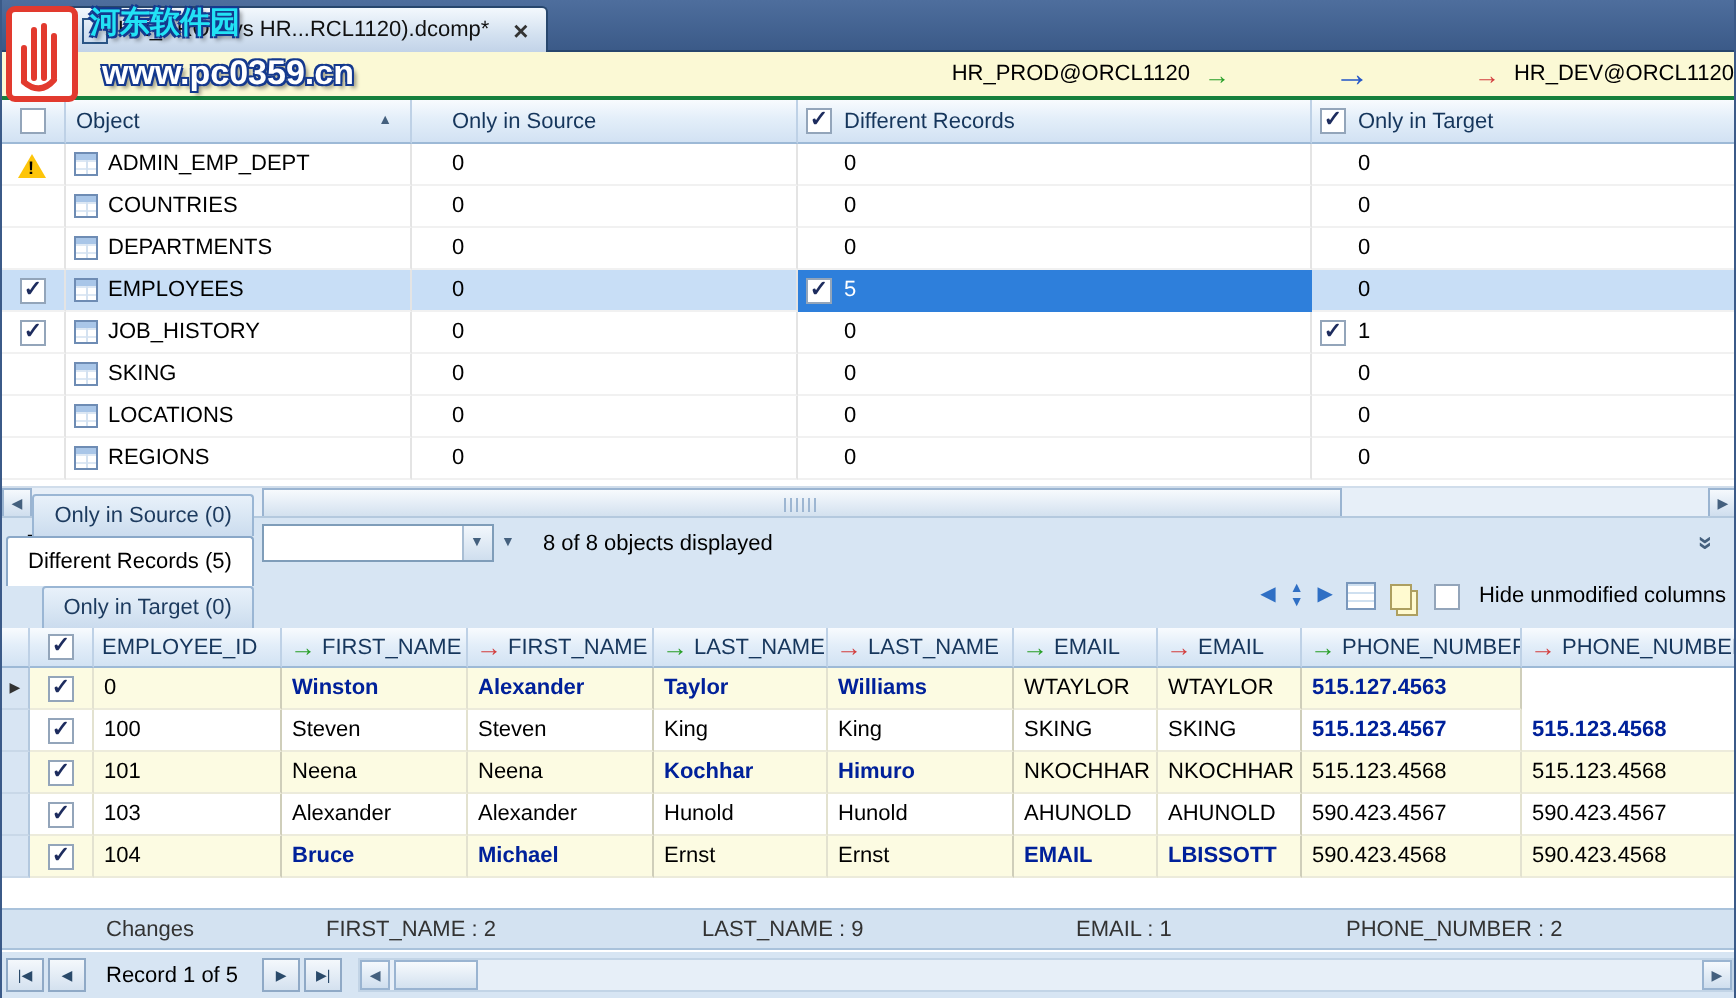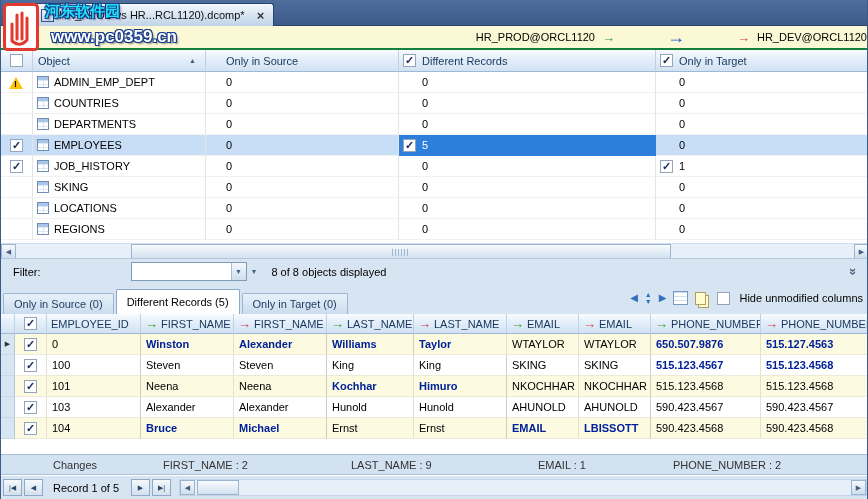--- a/index.html
+++ b/index.html
@@ -84,21 +84,21 @@
 .combo-arrow { position:absolute; right:0; top:0; width:15px; height:17px;
                background:linear-gradient(#f2f7fc,#cfdeee); border-left:1px solid #a9bed4;
                font-size:7px; color:#44607e; display:flex; align-items:center; justify-content:center; }
 .combo-ext { font-size:7px; color:#44607e; margin-left:4px; }
 .filter-status { margin-left:14px; }
 .collapse-chevron { position:absolute; right:12px; top:6px; font-size:13px; font-weight:bold; color:#44607e;
                     transform:rotate(90deg); line-height:1; }
 
 
 .tabstrip { position:absolute; top:284px; left:0; width:868px; height:30px; background:#d7e5f3; }
-.tabs-row { position:absolute; left:2px; bottom:0; display:flex; align-items:flex-end; }
+.tabs-row { position:absolute; left:2px; bottom:0; display:flex; align-items:flex-end;flex-direction:column; }
 .rtab { height:21px; line-height:20px; padding:0 10px; margin-right:2px;
         background:linear-gradient(#e8f1fa,#cbdcee); border:1px solid #9ab6d4; border-bottom:none;
         border-radius:2px 2px 0 0; color:#1c3a5e; white-space:nowrap; }
 .rtab.active { background:#fff; height:25px; line-height:24px; color:#000; border-color:#8aa8c8; position:relative; z-index:2; }
 .strip-controls { position:absolute; right:6px; top:7px; display:flex; align-items:center; gap:7px; }
 .nav-arrow { color:#2f6fc4; font-size:10px; line-height:1; }
 .stack { display:inline-flex; flex-direction:column; line-height:1; }
 .stack span { color:#2f6fc4; font-size:7px; }
 .ico-grid { width:15px; height:14px; border:1px solid #7a98bc;
             background:repeating-linear-gradient(0deg,#fff 0 3px,#cfe0f0 3px 4px); }
@@ -400,25 +400,24 @@
       <div class="rg-row alt">
         <div class="rg-cell marker">
           <span class="marker-arrow">▶</span>
         </div>
         <div class="rg-cell c-center">
           <span class="checkbox">✓</span>
         </div>
         <div class="rg-cell gb">0</div>
         <div class="rg-cell changed">Winston</div>
         <div class="rg-cell gb changed">Alexander</div>
+        <div class="rg-cell changed">Taylor</div>
         <div class="rg-cell gb changed">Williams</div>
-        <div class="rg-cell changed">Taylor</div>
         <div class="rg-cell">WTAYLOR</div>
         <div class="rg-cell gb">WTAYLOR</div>
-        <div class="rg-cell changed">650.507.9876</div>
         <div class="rg-cell gb changed">515.127.4563</div>
       </div>
       <div class="rg-row">
         <div class="rg-cell marker"></div>
         <div class="rg-cell c-center">
           <span class="checkbox">✓</span>
         </div>
         <div class="rg-cell gb">100</div>
         <div class="rg-cell">Steven</div>
         <div class="rg-cell gb">Steven</div>

